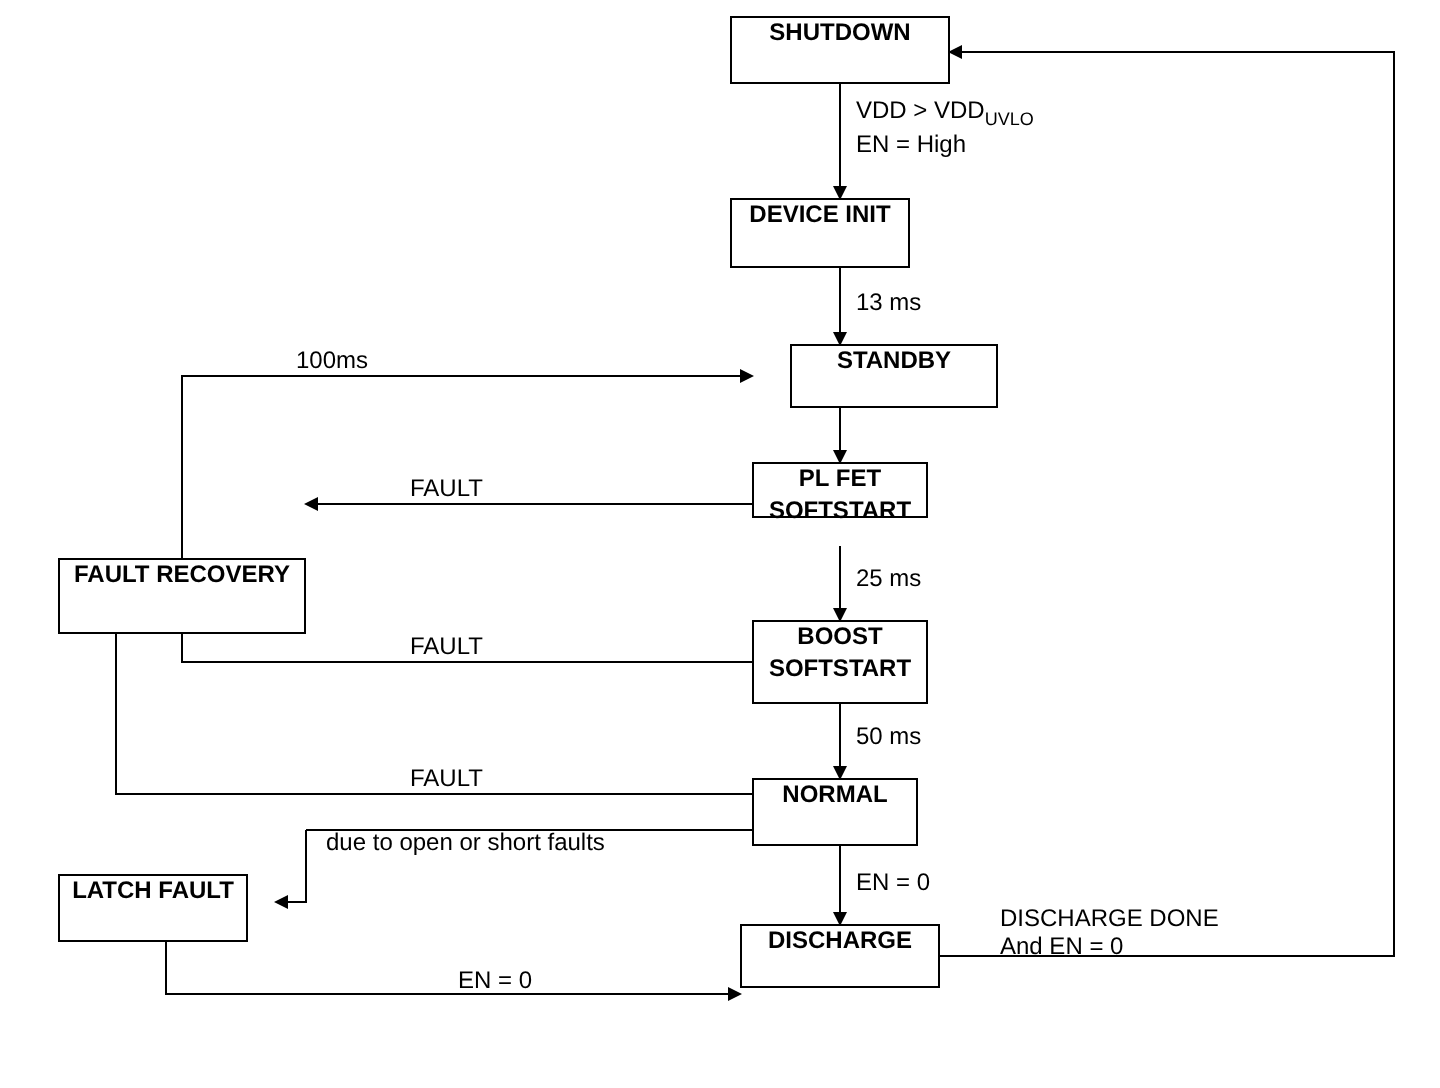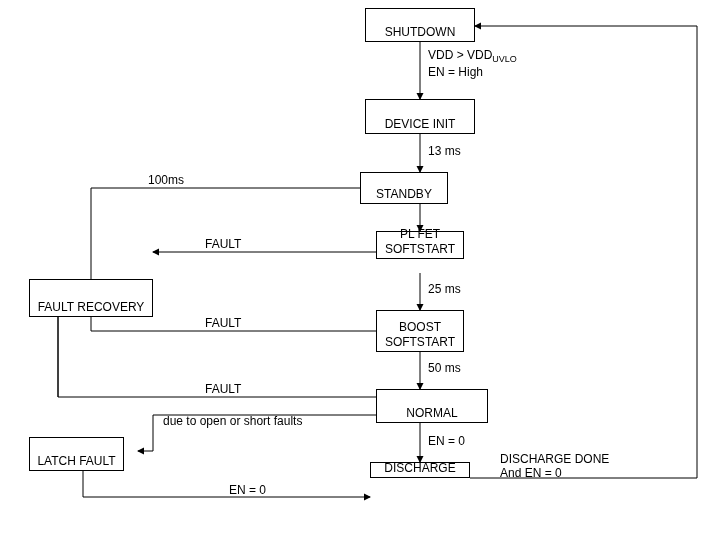--- a/index.html
+++ b/index.html
@@ -12,25 +12,26 @@
   .canvas {
     position: relative;
     width: 720px;
     height: 544px;
   }
   .box {
     position: absolute;
     border: 1px solid #000;
     background: #fff;
     display: flex;
-    align-items: flex-end;
+    align-items: flex-start;
     justify-content: center;
     text-align: center;
     line-height: 1.3;
     box-sizing: border-box;
+    font-weight: bold;
   }
   .label {
     position: absolute;
     background: transparent;
     white-space: nowrap;
     line-height: 1.2;
   }
   svg.wires {
     position: absolute;
     top: 0; left: 0;
@@ -89,43 +90,43 @@
     <polyline points="153,415 153,451 138,451" marker-end="url(#arrow)"></polyline>
 
     <polyline points="83,471 83,497 370,497" marker-end="url(#arrow)"></polyline>
 
   </svg>
 
   <div class="box" style="left:365px;top:8px;width:110px;height:34px">
     <span>SHUTDOWN</span>
   </div>
 
-  <div class="box" style="left:365px;top:99px;width:110px;height:35px">
+  <div class="box" style="left:365px;top:99px;width:90px;height:35px">
     <span>DEVICE INIT</span>
   </div>
 
-  <div class="box" style="left:360px;top:172px;width:88px;height:32px">
+  <div class="box" style="left:395px;top:172px;width:104px;height:32px">
     <span>STANDBY</span>
   </div>
 
   <div class="box" style="left:376px;top:231px;width:88px;height:28px">
     <span style="white-space:pre-line">PL FET
 SOFTSTART</span>
   </div>
 
   <div class="box" style="left:376px;top:310px;width:88px;height:42px">
     <span style="white-space:pre-line">BOOST
 SOFTSTART</span>
   </div>
 
-  <div class="box" style="left:376px;top:389px;width:112px;height:34px">
+  <div class="box" style="left:376px;top:389px;width:83px;height:34px">
     <span>NORMAL</span>
   </div>
 
-  <div class="box" style="left:370px;top:462px;width:100px;height:16px">
+  <div class="box" style="left:370px;top:462px;width:100px;height:32px">
     <span>DISCHARGE</span>
   </div>
 
   <div class="box" style="left:29px;top:279px;width:124px;height:38px">
     <span>FAULT RECOVERY</span>
   </div>
 
   <div class="box" style="left:29px;top:437px;width:95px;height:34px">
     <span>LATCH FAULT</span>
   </div>

